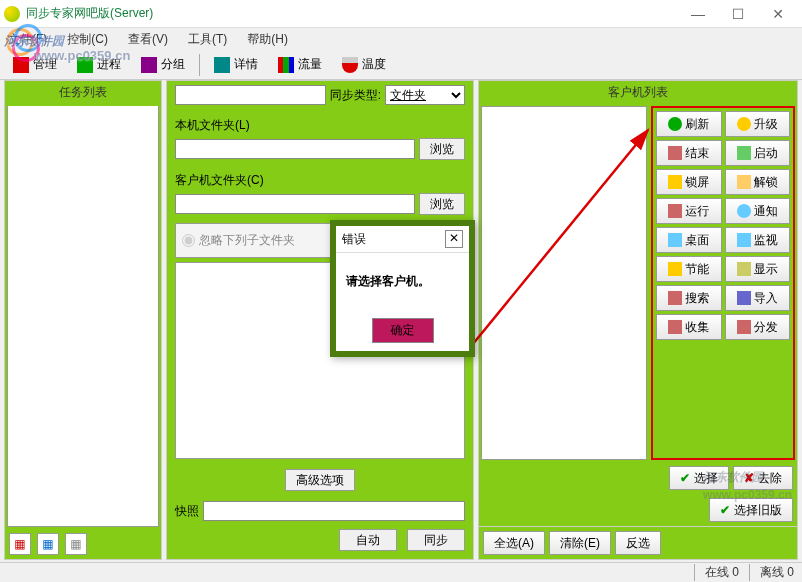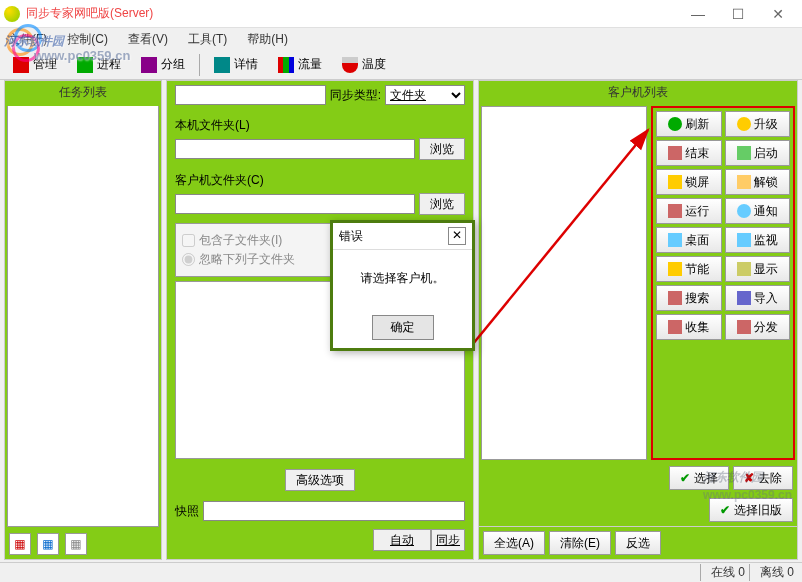--- a/index.html
+++ b/index.html
@@ -1,21 +1,21 @@
 <!DOCTYPE html>
 <html><head>
 <meta charset="utf-8">
 <style>
 * { box-sizing: border-box; margin: 0; padding: 0; font-family: "Microsoft YaHei", SimSun, sans-serif; font-size: 12px; }
 body { width: 802px; height: 582px; background: #f0f0f0; position: relative; overflow: hidden; }
 
 
 .titlebar { height: 28px; background: #fff; display: flex; align-items: center; padding: 0 4px; border-bottom: 1px solid #e0e0e0; }
 .titlebar .app-icon { width: 16px; height: 16px; background: radial-gradient(circle at 30% 30%, #ffdd00, #88cc00); border-radius: 50%; margin-right: 6px; }
-.titlebar .title { flex: 1; color: #ef4444; }
+.titlebar .title { flex: 1; color: #15803d; }
 .titlebar .winbtn { width: 40px; height: 28px; display: flex; align-items: center; justify-content: center; color: #666; font-size: 14px; }
 
 
 .menubar { height: 22px; background: #f0f0f0; display: flex; align-items: center; padding: 0 2px; gap: 8px; color: #333; }
 .menubar span { padding: 2px 6px; }
 
 
 .toolbar { height: 30px; background: #f0f0f0; display: flex; align-items: center; padding: 2px 4px; gap: 2px; border-bottom: 1px solid #ccc; }
 .tbtn { display: flex; align-items: center; gap: 4px; padding: 3px 8px; border: 1px solid transparent; }
 .tico { width: 16px; height: 16px; display: inline-block; }
@@ -41,21 +41,21 @@
 .mid-panel { width: 308px; padding: 4px 8px; }
 .mid-panel .row { display: flex; align-items: center; margin-bottom: 4px; gap: 4px; }
 .mid-panel label { white-space: nowrap; }
 .mid-panel input[type=text] { flex: 1; height: 20px; border: 1px solid #888; background: #fff; padding: 0 3px; }
 .mid-panel select { height: 20px; border: 1px solid #888; background: #fff; width: 80px; text-decoration: underline; }
 .mid-panel .btn { height: 22px; padding: 0 10px; border: 1px solid #999; background: #f0f0f0; }
 .mid-panel .group { border: 1px solid #999; background: #f4f4f4; padding: 6px; margin-top: 4px; color: #888; }
 .mid-panel .group label { display: block; margin: 2px 0; color: #888; }
 .mid-panel .group input[disabled] { accent-color: #888; }
 .mid-panel .bigbox { flex: 1; border: 1px solid #999; background: #fff; margin-top: 4px; min-height: 120px; }
-.mid-panel .bottom-btns { display: flex; gap: 0; justify-content: flex-end; padding: 4px 0; text-decoration: underline; }
+.mid-panel .bottom-btns { display: flex; gap: 10px; justify-content: flex-end; padding: 4px 0; }
 
 .right-panel { flex: 1; display: flex; flex-direction: column; }
 .client-area { display: flex; flex: 1; }
 .client-list { flex: 1; background: #fff; border: 1px solid #999; margin: 2px; }
 .action-grid { width: 144px; border: 2px solid #d00; padding: 3px; display: grid; grid-template-columns: 1fr 1fr; gap: 3px; align-content: start; margin: 2px; }
 .abtn { height: 26px; border: 1px solid #999; background: linear-gradient(#fff, #e8e8e8); display: flex; align-items: center; justify-content: center; gap: 3px; font-size: 12px; }
 .abtn .aico { width: 14px; height: 14px; display: inline-block; }
 .aico.refresh { background: #0a0; border-radius: 50%; }
 .aico.upgrade { background: #fc0; border-radius: 50%; }
 .aico.end { background: #c66; }
@@ -72,31 +72,31 @@
 .aico.import { background: #66c; }
 .aico.collect { background: #c66; }
 .aico.dist { background: #c66; }
 
 .right-bottom { padding: 4px; display: flex; gap: 4px; flex-wrap: wrap; justify-content: flex-end; }
 .rbtn { height: 24px; padding: 0 10px; border: 1px solid #999; background: linear-gradient(#fff, #e8e8e8); display: flex; align-items: center; gap: 4px; }
 .check { color: #090; font-weight: bold; }
 .cross { color: #c00; font-weight: bold; }
 
 
-.statusbar { position: absolute; bottom: 0; left: 0; right: 0; height: 20px; background: #f0f0f0; border-top: 1px solid #ccc; display: flex; align-items: center; justify-content: flex-end; padding: 0 8px; gap: 4px; color: #333; }
+.statusbar { position: absolute; bottom: 0; left: 0; right: 0; height: 20px; background: #f0f0f0; border-top: 1px solid #ccc; display: flex; align-items: center; justify-content: flex-end; padding: 0 8px; gap: 10px; color: #333; }
 .statusbar span { border-left: 1px solid #aaa; padding-left: 10px; }
 
 
-.dialog { position: absolute; left: 330px; top: 220px; width: 145px; background: #fff; border: 3px solid #4d7c0f; box-shadow: 2px 2px 8px rgba(0,0,0,.3); z-index: 100; }
+.dialog { position: absolute; left: 330px; top: 220px; width: 145px; background: #fff; border: 6px solid #4d7c0f; box-shadow: 2px 2px 8px rgba(0,0,0,.3); z-index: 100; }
 .dialog .dhead { display: flex; align-items: center; padding: 4px 6px; border-bottom: 1px solid #ddd; }
 .dialog .dhead .dtitle { flex: 1; }
 .dialog .dhead .dclose { width: 18px; height: 18px; border: 1px solid #888; text-align: center; line-height: 15px; }
-.dialog .dbody { padding: 20px 10px; text-align: center; }
+.dialog .dbody { padding: 20px 10px; text-align: left; font-weight: bold; }
 .dialog .dfoot { text-align: center; padding: 8px; }
-.dialog .dfoot button { padding: 3px 18px; border: 1px solid #888; background: #e5e5e5; }
+.dialog .dfoot button { padding: 3px 18px; border: 1px solid #888; background: #be185d; }
 
 
 .watermark { position: absolute; top: 20px; left: 4px; font-size: 28px; font-weight: bold; color: rgba(40,80,160,.55); font-style: italic; pointer-events: none; z-index: 50; text-shadow: 1px 1px 2px rgba(255,255,255,.6); }
 .watermark .sub { display: block; font-size: 13px; color: rgba(100,120,160,.6); font-style: normal; margin-top: -4px; margin-left: 30px; }
 .wm-logo { position: absolute; top: 20px; left: 0; width: 48px; height: 48px; z-index: 49; pointer-events: none; }
 .wm-logo .ring { position: absolute; border: 3px solid; border-radius: 50%; width: 28px; height: 28px; opacity: .6; }
 .wm-logo .r1 { border-color: #f80; top: 8px; left: 6px; }
 .wm-logo .r2 { border-color: #08f; top: 4px; left: 14px; }
 .wm-logo .r3 { border-color: #f08; top: 14px; left: 12px; }
 .watermark2 { position: absolute; bottom: 80px; right: 10px; font-size: 26px; font-weight: bold; color: rgba(80,90,110,.35); font-style: italic; pointer-events: none; z-index: 50; }
@@ -186,34 +186,33 @@
       <button class="btn">浏览</button>
     </div>
     <div class="row" style="margin-top:8px">
       <label>客户机文件夹(C)</label>
     </div>
     <div class="row">
       <input type="text" style="">
       <button class="btn">浏览</button>
     </div>
     <div class="group">
-      <label><input type="checkbox" disabled="" style=""><span>包含子文件夹(I)</span></label>
       <label><input type="radio" name="sub" disabled="" checked="" style=""><span>忽略下列子文件夹</span></label>
     </div>
     <div class="bigbox"></div>
     <div class="row" style="justify-content:center;margin-top:10px">
       <button class="btn">高级选项</button>
     </div>
     <div class="row" style="margin-top:6px">
       <label>快照</label>
       <input type="text" style="">
     </div>
     <div class="bottom-btns">
       <button class="btn" style="padding:0 16px">自动</button>
-      <button class="btn" style="padding:0 4px">同步</button>
+      <button class="btn" style="padding:0 16px">同步</button>
     </div>
   </div>
 
   <div class="panel right-panel">
     <div class="panel-header">客户机列表</div>
     <div class="client-area">
       <div class="client-list"></div>
       <div class="action-grid">
         <div class="abtn">
             <span class="aico refresh"></span>

